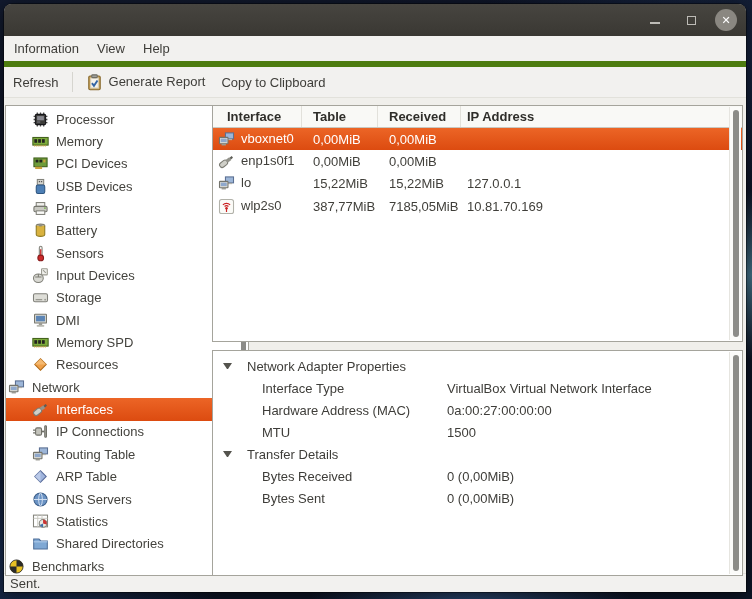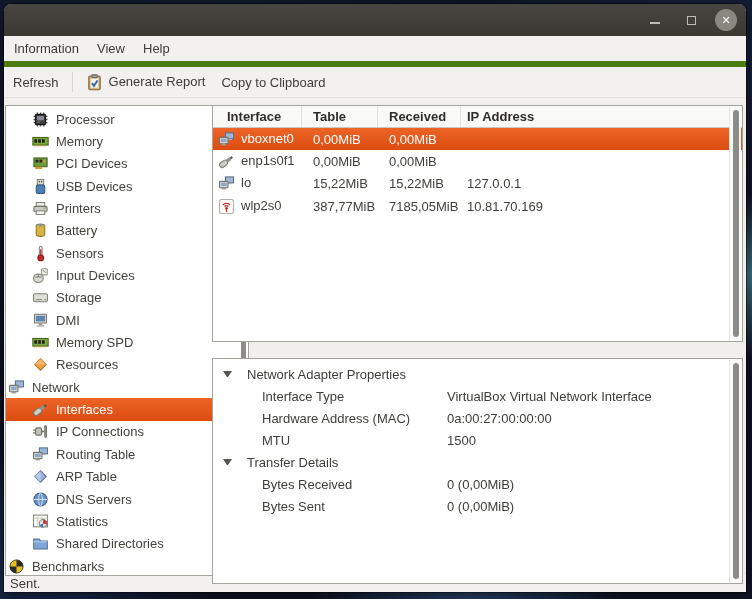--- a/index.html
+++ b/index.html
@@ -85,21 +85,21 @@
   .td.c0 { padding-left:5px; display:flex; align-items:flex-start; gap:6px; }
   .td.c3 { padding-left:6px; }
 
   
   .v-scroll { position:absolute; right:1px; top:1px; bottom:1px; width:12px;
     background:#fbfbf9; border-left:1px solid #e6e5e0; }
   .v-scroll .handle { position:absolute; left:3px; top:3px; bottom:3px; width:6px;
     border-radius:3px; background:#8c8c88; }
 
   
-  .props-panel { left:208px; top:260px; width:531px; height:226px;
+  .props-panel { left:208px; top:252px; width:531px; height:226px;
     padding-top:4px; overflow:hidden; }
   .prop-section { height:22px; display:flex; align-items:center; font-size:13px;
     color:#3e3d39; padding-left:10px; }
   .tri { width:9px; height:0; border-left:4.5px solid transparent;
     border-right:4.5px solid transparent; border-top:6px solid #54534d; }
   .prop-title { margin-left:15px; }
   .prop-row { height:22px; display:flex; align-items:center; font-size:13px;
     color:#3e3d39; padding-left:49px; white-space:nowrap; }
   .prop-label { flex:0 0 185px; overflow:hidden; }
 

